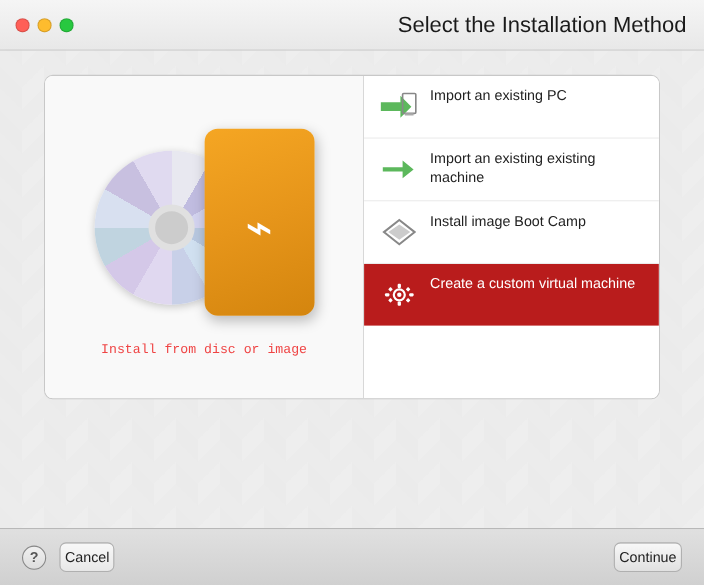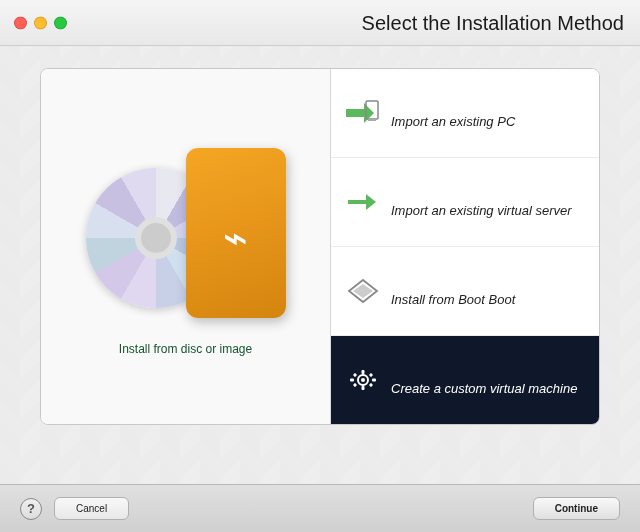--- a/index.html
+++ b/index.html
@@ -147,47 +147,47 @@
     }
     .usb-symbol {
       color: white;
       font-size: 42px;
       line-height: 1;
       margin-top: 10px;
     }
 
     .left-label {
       font-size: 12px;
-      color: #14532d;
+      color: #ef4444;
       text-align: center;
       margin-top: 20px;
+      font-family: Liberation Mono, monospace;
     }
 
     
     .right-side {
       flex: 1;
       display: flex;
       flex-direction: column;
       background: #fff;
     }
 
     .option-item {
       display: flex;
-      align-items: flex-end;
-      padding: 26px 14px;
+      align-items: flex-start;
+      padding: 10px 14px;
       border-bottom: 1px solid #ebebeb;
       cursor: pointer;
       min-height: 54px;
-      font-style: italic;
     }
     .option-item:last-child {
       border-bottom: none;
     }
     .option-item.selected {
-      background: #0f172a;
+      background: #b91c1c;
     }
     .option-item.selected .option-label {
       color: #fff;
     }
 
     .option-icon {
       width: 36px;
       height: 36px;
       min-width: 36px;
       margin-right: 10px;
@@ -229,33 +229,33 @@
       display: flex;
       align-items: center;
       justify-content: center;
       font-size: 13px;
       font-weight: 600;
       color: #555;
       cursor: pointer;
     }
 
     .btn {
-      padding: 5px 21px;
+      padding: 5px 4px;
       border-radius: 6px;
       border: 1px solid #b0b0b0;
       background: linear-gradient(to bottom, #f8f8f8, #e8e8e8);
-      font-size: 10px;
+      font-size: 13px;
       color: #222;
       cursor: pointer;
       font-family: inherit;
       font-weight: 400;
     }
     .btn-continue {
       background: linear-gradient(to bottom, #f8f8f8, #e0e0e0);
-      font-weight: 700;
+      font-weight: 400;
     }
 
     
     svg { display: block; }
 
     
     body::before {
       content: '';
       position: fixed;
       top: 0; left: 0; right: 0; bottom: 0;
@@ -312,32 +312,32 @@
         <div class="option-label">Import an existing PC</div>
       </div>
 
 
       <div class="option-item">
         <div class="option-icon">
           <svg width="34" height="28" viewBox="0 0 34 28">
             <polygon points="2,12 20,12 20,6 30,14 20,22 20,16 2,16" fill="#5cb85c"></polygon>
           </svg>
         </div>
-        <div class="option-label">Import an existing virtual server</div>
+        <div class="option-label">Import an existing existing machine</div>
       </div>
 
       <div class="option-item">
         <div class="option-icon">
           <svg width="34" height="28" viewBox="0 0 34 28">
 
             <polygon points="17,3 31,14 17,25 3,14" fill="none" stroke="#888" stroke-width="1.8"></polygon>
             <polygon points="17,7 27,14 17,21 7,14" fill="#ccc"></polygon>
           </svg>
         </div>
-        <div class="option-label">Install from Boot Boot</div>
+        <div class="option-label">Install image Boot Camp</div>
       </div>
 
       <div class="option-item selected">
         <div class="option-icon">
           <svg width="34" height="28" viewBox="0 0 34 28">
 
             <circle cx="17" cy="14" r="5" fill="none" stroke="white" stroke-width="2"></circle>
             <circle cx="17" cy="14" r="2" fill="white"></circle>
 
             <rect x="15.5" y="4" width="3" height="4" rx="1" fill="white"></rect>

